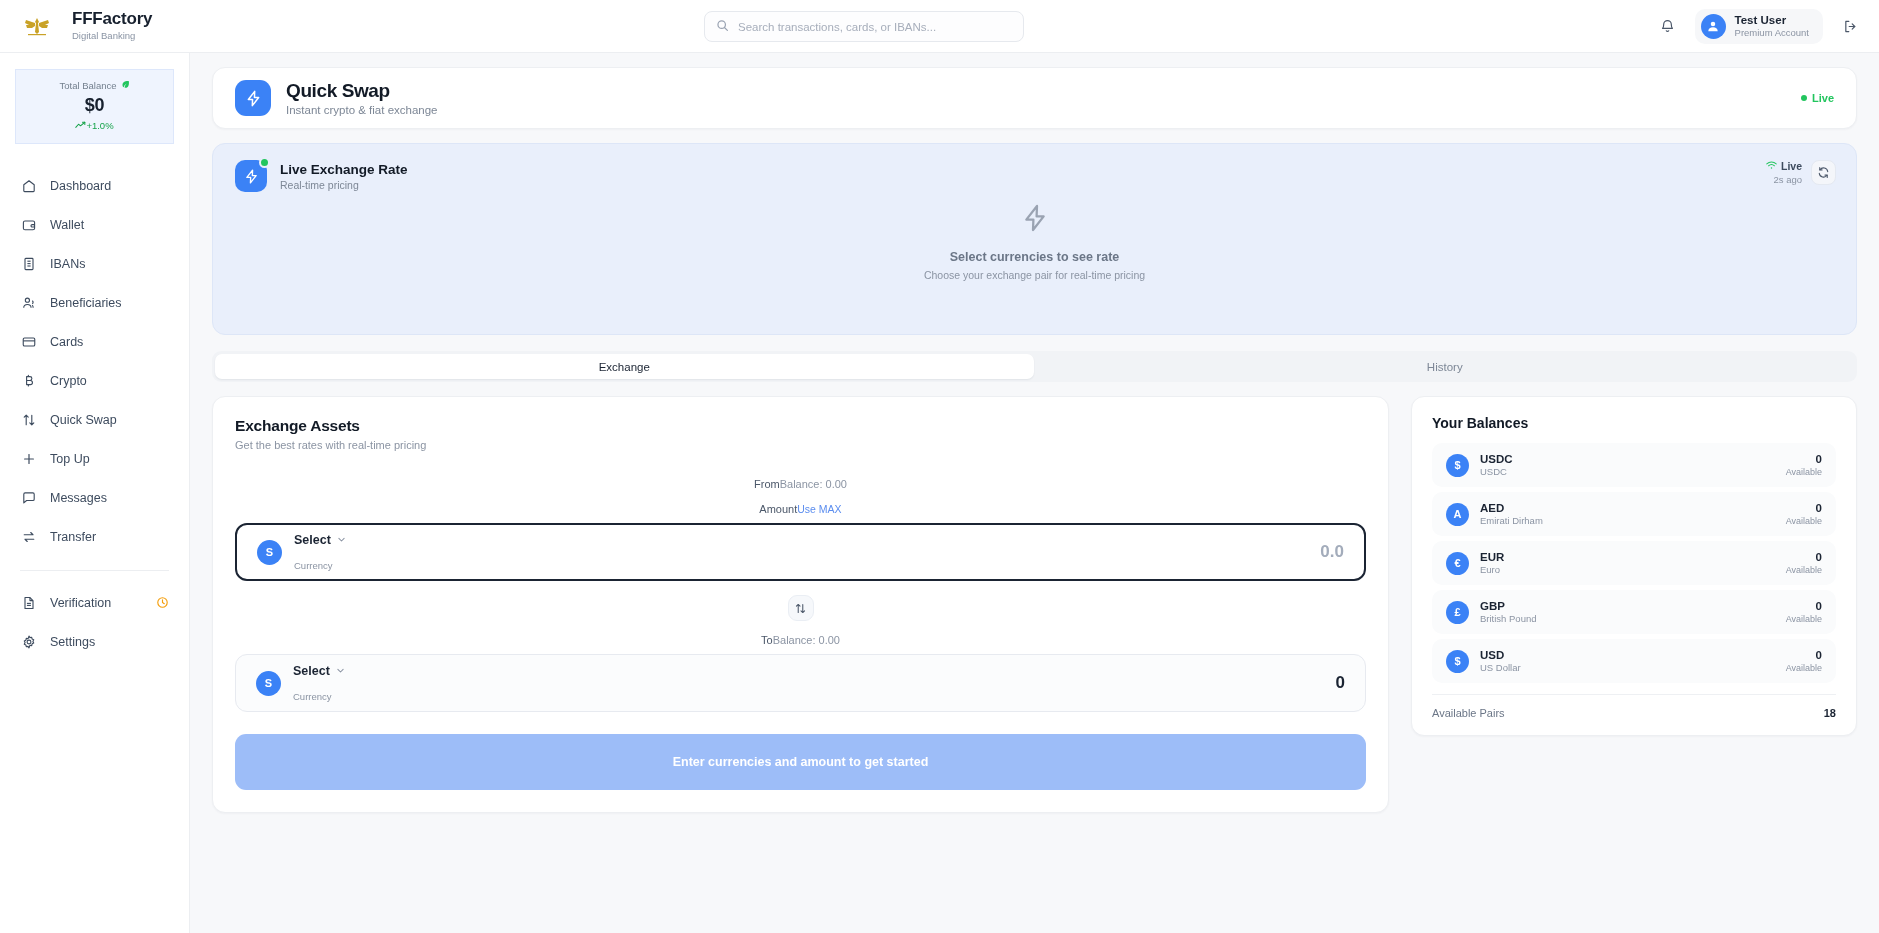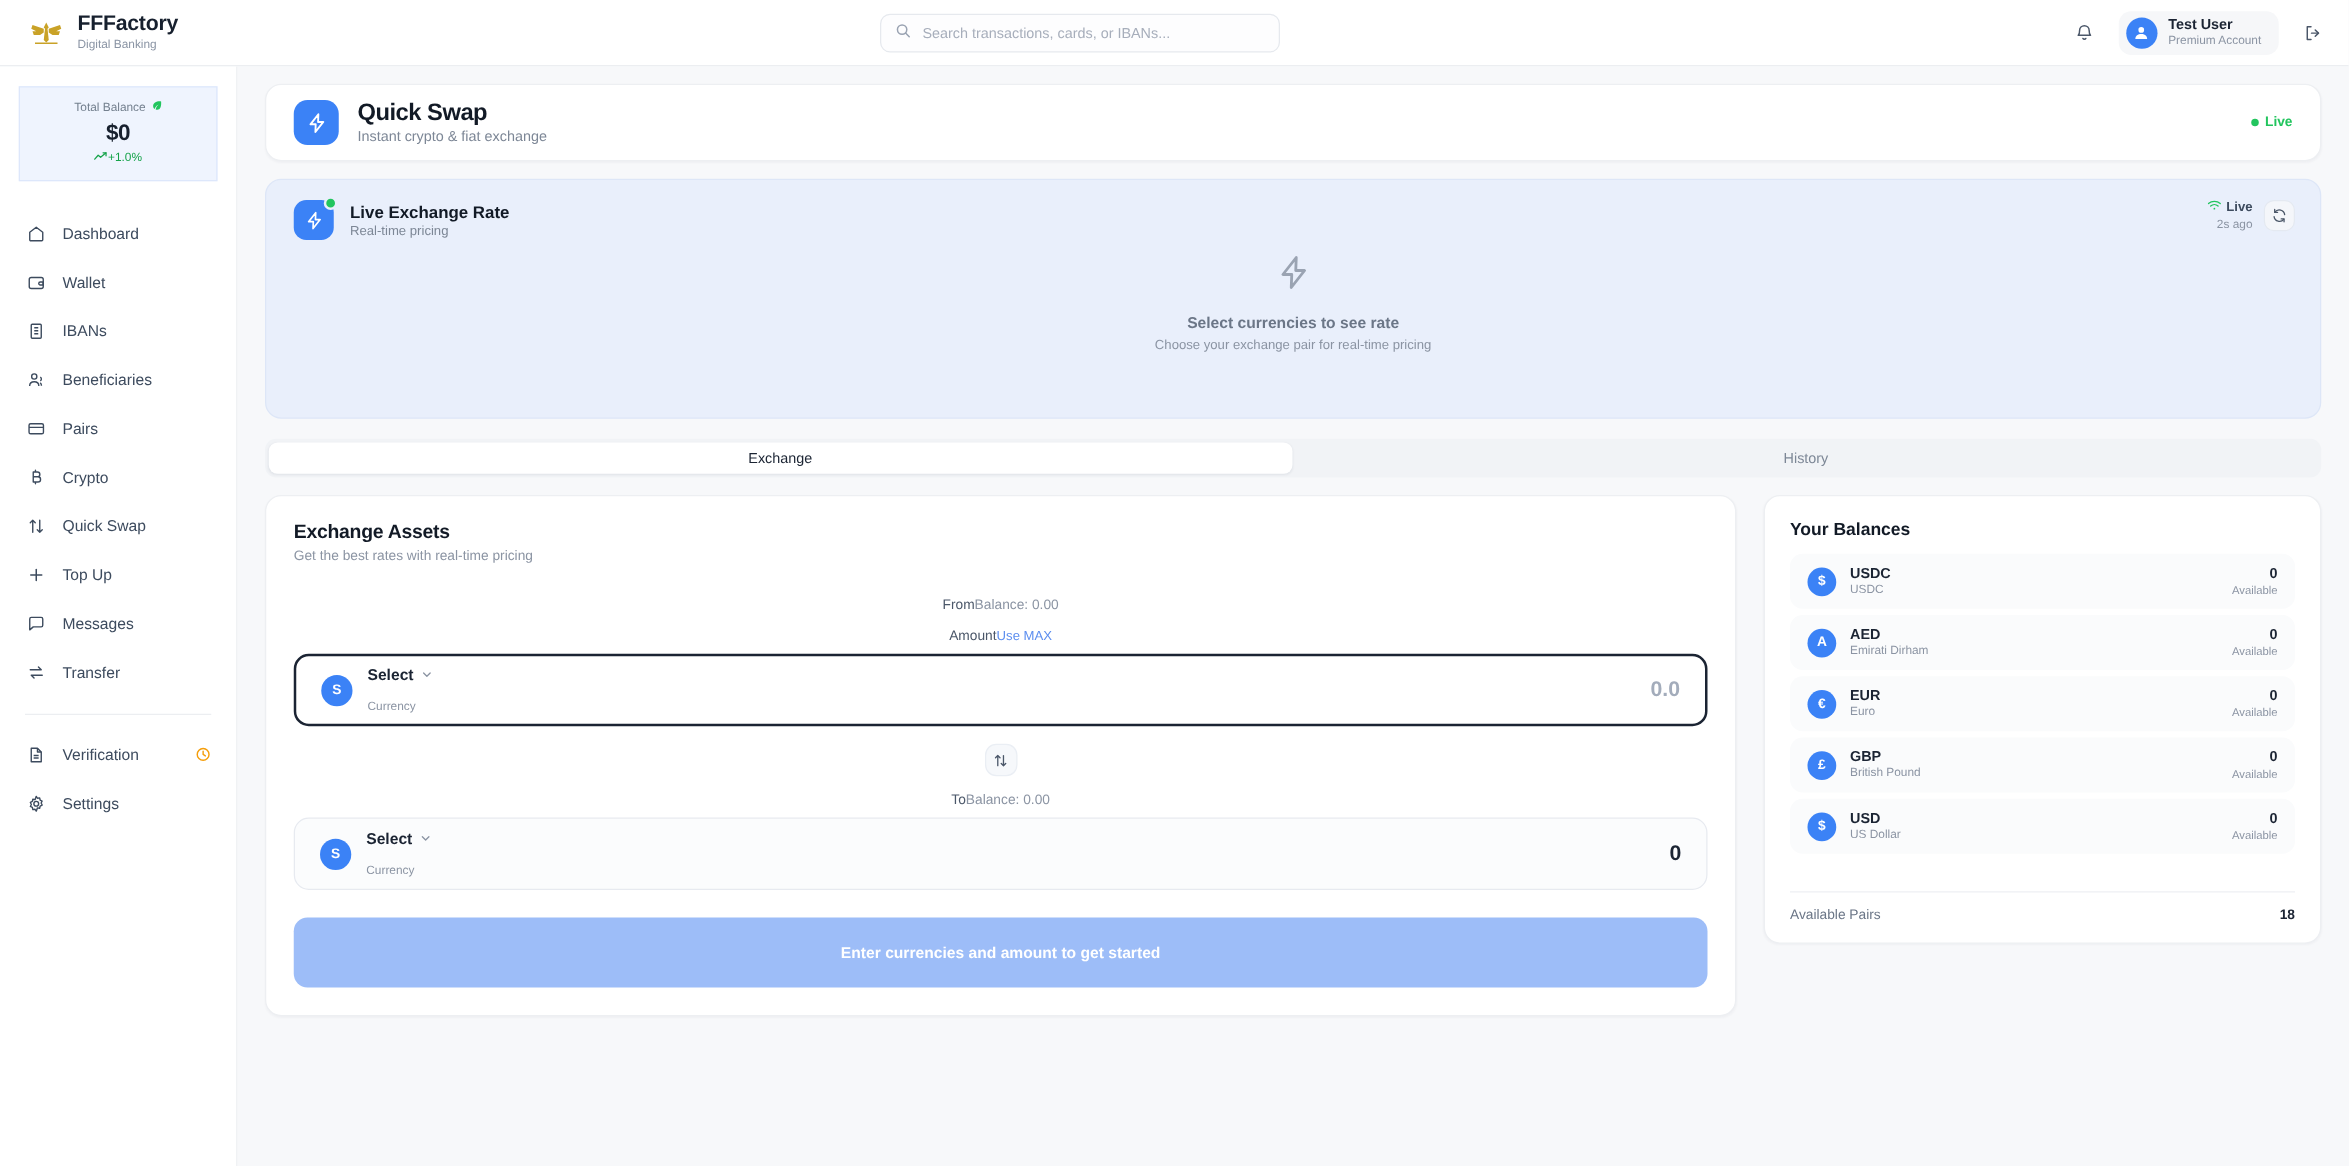--- a/index.html
+++ b/index.html
@@ -10,21 +10,21 @@
     color: #1e293b;
     overflow: hidden;
   }
   .app { display: flex; flex-direction: column; width: 1879px; height: 933px; }
 
   
   .topbar {
     height: 53px; background: #ffffff; border-bottom: 1px solid #eceef1;
     display: flex; align-items: center; flex-shrink: 0; position: relative;
   }
-  .brand { display: flex; align-items: center; gap: 10px; padding-left: 22px; width: 300px; }
+  .brand { display: flex; align-items: center; gap: 20px; padding-left: 22px; width: 300px; }
   .brand-logo { width: 30px; height: 30px; display: flex; align-items: center; justify-content: center; }
   .brand-txt { display: flex; flex-direction: column; line-height: 1.1; }
   .brand-name { font-size: 17px; font-weight: bold; color: #17202e; letter-spacing: -0.2px; }
   .brand-sub { font-size: 9.5px; color: #8a94a4; margin-top: 2px; }
 
   .search-wrap { position: absolute; left: 704px; top: 11px; width: 320px; }
   .search-box {
     display: flex; align-items: center; gap: 9px;
     height: 31px; border: 1px solid #e6e9ee; border-radius: 8px;
     background: #fdfdfe; padding: 0 11px;
@@ -185,21 +185,21 @@
     width: 23px; height: 23px; border-radius: 50%; background: #3b82f6; color: #fff;
     font-size: 11px; font-weight: bold; display: flex; align-items: center; justify-content: center; flex-shrink: 0;
   }
   .bal-info { margin-left: 11px; display: flex; flex-direction: column; }
   .bal-code { font-size: 11.5px; font-weight: bold; color: #1b2433; }
   .bal-desc { font-size: 9.5px; color: #8b94a3; margin-top: 1px; }
   .bal-right { margin-left: auto; text-align: right; }
   .bal-amt { font-size: 11.5px; font-weight: bold; color: #1b2433; }
   .bal-avail { font-size: 9px; color: #8b94a3; margin-top: 2px; }
   .bal-foot {
-    margin-top: 30px; padding-top: 12px; border-top: 1px solid #eef0f3;
+    margin-top: 11px; padding-top: 12px; border-top: 1px solid #eef0f3;
     display: flex; justify-content: space-between; align-items: center;
   }
   .bal-foot-l { font-size: 11px; color: #6b7687; }
   .bal-foot-r { font-size: 11px; color: #1b2433; font-weight: bold; }
 </style>
 </head>
 <body>
 
 <div class="app">
 
@@ -326,21 +326,21 @@
           </span>
           <span>Beneficiaries</span>
         </div>
         <div class="nav-item">
           <span class="ic">
             <svg width="16" height="16" viewBox="0 0 20 20" fill="none" stroke="#3d4b5e" stroke-width="1.4" stroke-linejoin="round">
               <rect x="2.8" y="5" width="14.4" height="10" rx="1.6"></rect>
                 <line x1="2.8" y1="8.6" x2="17.2" y2="8.6"></line>
             </svg>
           </span>
-          <span>Pairs</span>
+          <span>Cards</span>
         </div>
         <div class="nav-item">
           <span class="ic">
             <svg width="16" height="16" viewBox="0 0 20 20" fill="none" stroke="#3d4b5e" stroke-width="1.4" stroke-linecap="round" stroke-linejoin="round">
               <path d="M7 4.5h4.2a2.4 2.4 0 0 1 0 4.8H7zM7 9.3h4.7a2.6 2.6 0 0 1 0 5.2H7zM7 4.5v10M9.2 2.8v1.7M9.2 14.5v1.7"></path>
             </svg>
           </span>
           <span>Crypto</span>
         </div>
         <div class="nav-item">

